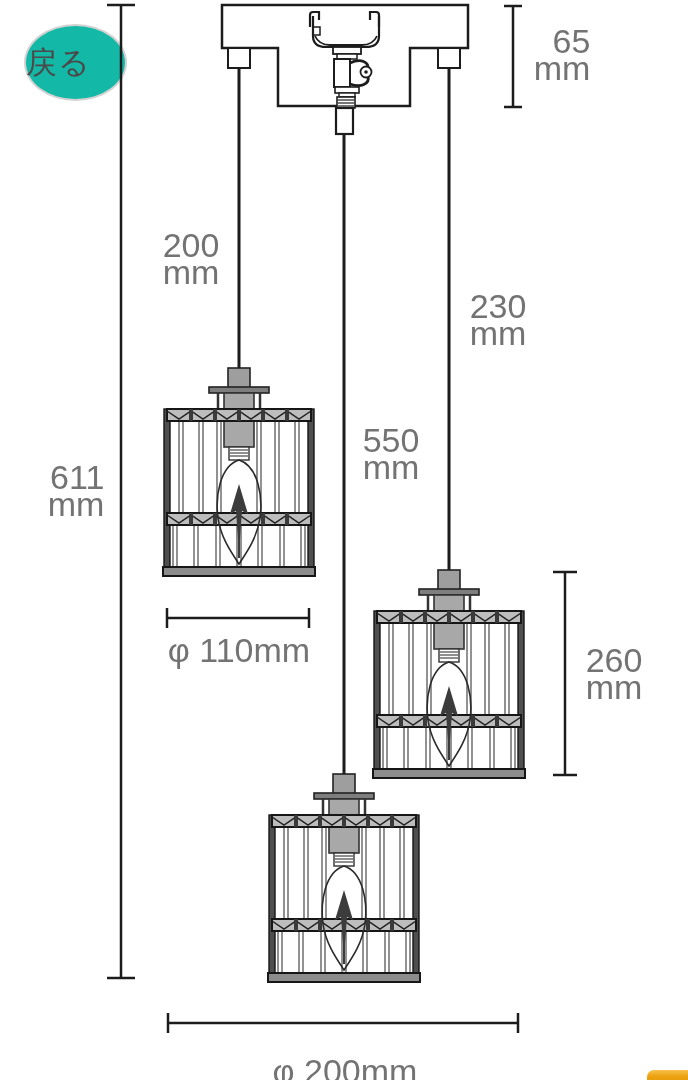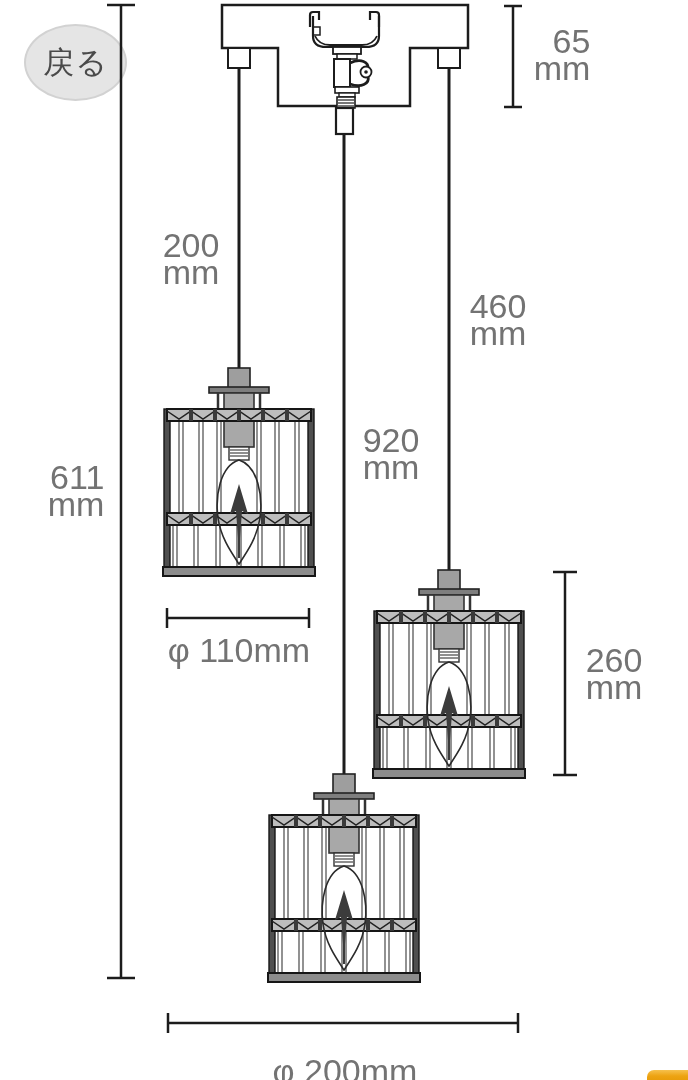--- a/index.html
+++ b/index.html
@@ -9,22 +9,22 @@
     position:relative;
     overflow:hidden;
     font-family:"Liberation Sans", sans-serif;
   }
   .back-btn {
     position:absolute; left:24px; top:24px;
     width:103px; height:77px;
     box-sizing:border-box;
     border:2px solid #d2d2d2;
     border-radius:50%;
-    background:#e5e5e5;
-    display:flex; align-items:center; justify-content:center;
+    background:#14b8a6;
+    display:flex; align-items:center; justify-content:flex-start;
     font-size:31px; color:#4a4a4a;
     z-index:1; cursor:pointer;
     letter-spacing:1px;
   }
   svg.diagram {
     position:absolute; left:0; top:0;
     z-index:2; pointer-events:none;
   }
   .dim {
     position:absolute;
@@ -177,25 +177,25 @@
 
 <div class="dim" style="left:562px; top:28px;">
   <span>65</span>
     <span>mm</span>
 </div>
 <div class="dim" style="left:191px; top:192px;margin-top:40px;">
   <span>200</span>
     <span>mm</span>
 </div>
 <div class="dim" style="left:498px; top:293px;">
-  <span>460</span>
+  <span>230</span>
     <span>mm</span>
 </div>
 <div class="dim" style="left:391px; top:427px;">
-  <span>920</span>
+  <span>550</span>
     <span>mm</span>
 </div>
 <div class="dim" style="left:76px; top:464px;">
   <span>611</span>
     <span>mm</span>
 </div>
 <div class="dim" style="left:614px; top:647px;">
   <span>260</span>
     <span>mm</span>
 </div>

